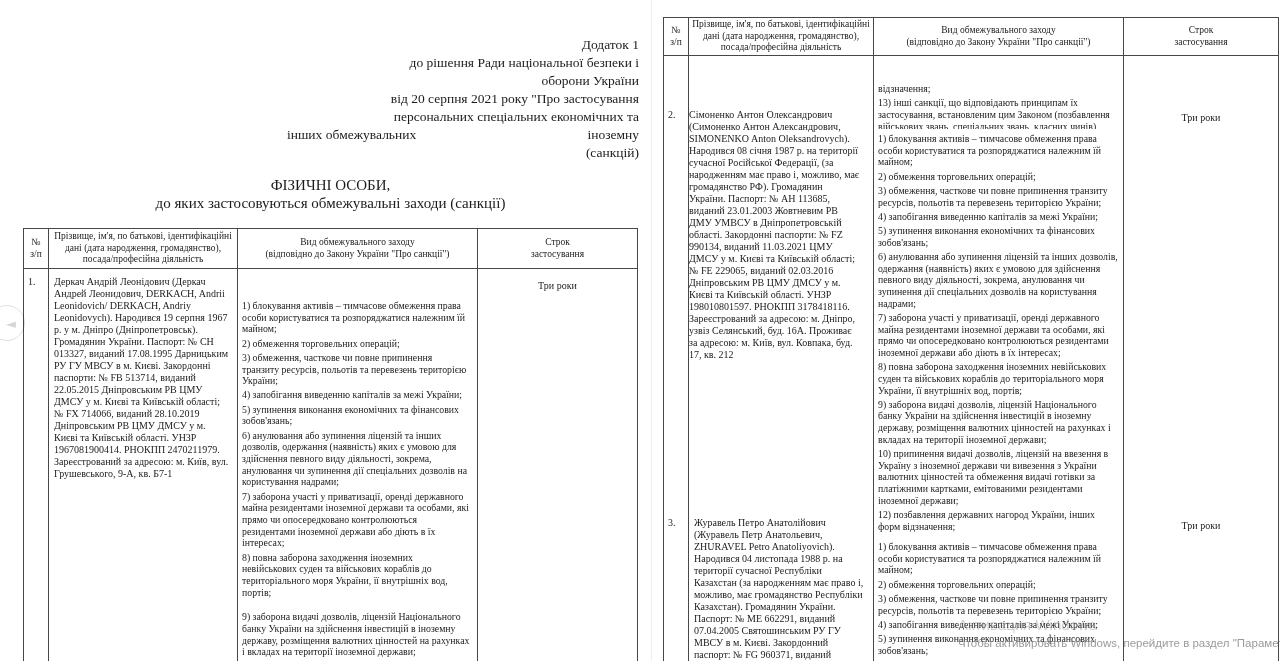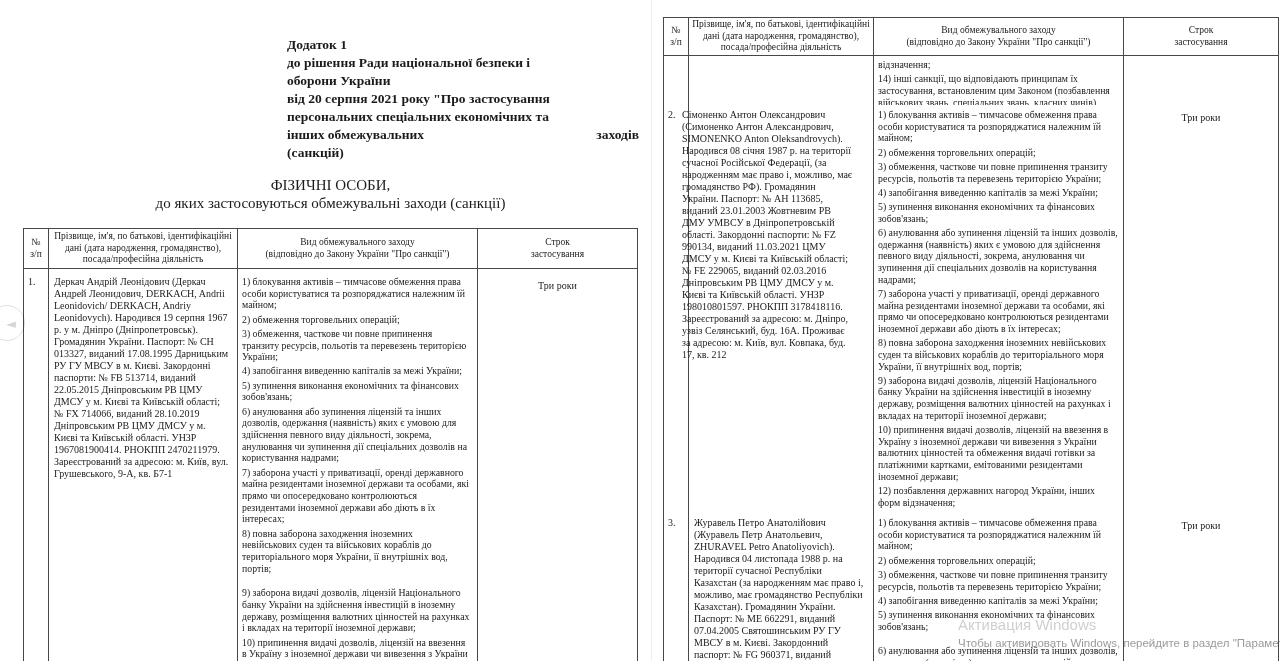--- a/index.html
+++ b/index.html
@@ -8,41 +8,41 @@
     background:#ffffff; color:#1b1b1b;
     font-family:"Liberation Serif", serif;
   }
   .page { position:absolute; top:0; height:661px; background:#fff; }
   #page-left  { left:0; width:651px; }
   #page-right { left:652px; width:628px; }
   #page-sep { position:absolute; left:651px; top:0; width:1px; height:661px; background:#efefef; }
 
   
   #appendix { position:absolute; left:287px; top:36px; width:352px;
-    text-align:left; font-size:13.5px; line-height:18px;font-weight:bold; }
+    text-align:right; font-size:13.5px; line-height:18px; }
   #appendix .just { display:flex; justify-content:space-between; }
 
   #section-heading { position:absolute; left:23px; top:176px; width:615px;
     text-align:center; font-size:15px; line-height:18px; }
 
   
   .tbl { position:absolute; }
   #tbl-left  { left:23px;  top:228px; width:615px; height:433px; }
   #tbl-right { left:11px;  top:17px;  width:616px; height:644px; } 
   .vline { position:absolute; top:0; bottom:0; width:1px; background:#474747; }
   .hline { position:absolute; left:0; right:0; height:1px; background:#474747; }
 
   .th { position:absolute; display:flex; align-items:center; justify-content:center;
     text-align:center; font-size:9.5px; line-height:11.5px; white-space:pre-line; }
   #tbl-left  .th { top:1px; height:39px; }
   #tbl-right .th { top:1px; height:37px; }
 
   .cell { position:absolute; font-size:10px; line-height:12px; overflow:hidden; }
   .num  { width:20px; }
-  .sanctions { font-size:9.8px; line-height:11.7px; }
+  .sanctions { font-size:9.8px; line-height:11.7px;margin-top:24px; }
   .sanctions p { margin:0 0 2.5px 0; }
   .term { text-align:center; }
 
   
   #tl-v0{left:0}#tl-v1{left:25px}#tl-v2{left:214px}#tl-v3{left:454px}#tl-v4{left:614px}
   #tl-h0{top:0}#tl-h1{top:40px}
   #tl-th-num{left:1px;width:24px}#tl-th-id{left:26px;width:188px}
   #tl-th-measure{left:215px;width:239px}#tl-th-term{left:455px;width:159px}
   #tl-num1{left:5px;top:48px}
   #tl-id1{left:31px;top:48px;width:176px;height:383px}
@@ -50,21 +50,21 @@
   #tl-sx1 p:nth-of-type(9){margin-top:13px}
   #tl-term1{left:455px;top:52px;width:159px}
 
   
   #tr-v0{left:0}#tr-v1{left:25px}#tr-v2{left:210px}#tr-v3{left:460px}#tr-v4{left:615px}
   #tr-h0{top:0}#tr-h1{top:38px}
   #tr-th-num{left:1px;width:24px}#tr-th-id{left:26px;width:184px}
   #tr-th-measure{left:211px;width:249px}#tr-th-term{left:461px;width:154px}
   #tr-sx1c{left:215px;top:42px;width:240px;height:46px}
   #tr-num2{left:5px;top:92px}
-  #tr-id2{left:19px;top:92px;width:172px;height:406px}
+  #tr-id2{left:26px;top:92px;width:172px;height:406px}
   #tr-sx2{left:215px;top:92px;width:240px;height:406px}
   #tr-term2{left:461px;top:95px;width:154px}
   #tr-num3{left:5px;top:500px}
   #tr-id3{left:31px;top:500px;width:172px;height:144px}
   #tr-sx3{left:215px;top:500px;width:240px;height:144px}
   #tr-sx3 p:nth-of-type(6){margin-top:13px}
   #tr-term3{left:461px;top:503px;width:154px}
 
   
   #nav-prev { position:absolute; left:-11px; top:305px; width:34px; height:34px;
@@ -85,21 +85,21 @@
 <div class="page" id="page-left">
 
   <div id="appendix">
     <div>Додаток 1</div>
     <div>до рішення Ради національної безпеки і</div>
     <div>оборони України</div>
     <div>від 20 серпня 2021 року "Про застосування</div>
     <div>персональних спеціальних економічних та</div>
     <div class="just">
       <span>інших обмежувальних</span>
-      <span>заходів</span>
+      <span>іноземну</span>
     </div>
     <div>(санкцій)</div>
   </div>
 
   <div id="section-heading">
     <div>ФІЗИЧНІ ОСОБИ,</div>
     <div>до яких застосовуються обмежувальні заходи (санкції)</div>
   </div>
 
   <div class="tbl" id="tbl-left">
@@ -158,21 +158,21 @@
 дані (дата народження, громадянство),
 посада/професійна діяльність</div>
     <div class="th" id="tr-th-measure">Вид обмежувального заходу
 (відповідно до Закону України "Про санкції")</div>
     <div class="th" id="tr-th-term">Строк
 застосування</div>
 
     <div class="cell sanctions" id="tr-sx1c">
 
     <p>відзначення;</p>
-        <p>14) інші санкції, що відповідають принципам їх застосування, встановленим цим Законом (позбавлення військових звань, спеціальних звань, класних чинів)</p>
+        <p>13) інші санкції, що відповідають принципам їх застосування, встановленим цим Законом (позбавлення військових звань, спеціальних звань, класних чинів)</p>
       </div>
 
     <div class="cell num" id="tr-num2">2.</div>
     <div class="cell" id="tr-id2">Сімоненко Антон Олександрович (Симоненко Антон Александрович, SIMONENKO Anton Oleksandrovych). Народився 08 січня 1987 р. на території сучасної Російської Федерації, (за народженням має право і, можливо, має громадянство РФ). Громадянин України. Паспорт: № АН 113685, виданий 23.01.2003 Жовтневим РВ ДМУ УМВСУ в Дніпропетровській області. Закордонні паспорти: № FZ 990134, виданий 11.03.2021 ЦМУ ДМСУ у м. Києві та Київській області; № FE 229065, виданий 02.03.2016 Дніпровським РВ ЦМУ ДМСУ у м. Києві та Київській області. УНЗР 198010801597. РНОКПП 3178418116. Зареєстрований за адресою: м. Дніпро, узвіз Селянський, буд. 16А. Проживає за адресою: м. Київ, вул. Ковпака, буд. 17, кв. 212</div>
     <div class="cell sanctions" id="tr-sx2">
 
     <p>1) блокування активів – тимчасове обмеження права особи користуватися та розпоряджатися належним їй майном;</p>
         <p>2) обмеження торговельних операцій;</p>
         <p>3) обмеження, часткове чи повне припинення транзиту ресурсів, польотів та перевезень територією України;</p>
         <p>4) запобігання виведенню капіталів за межі України;</p>

